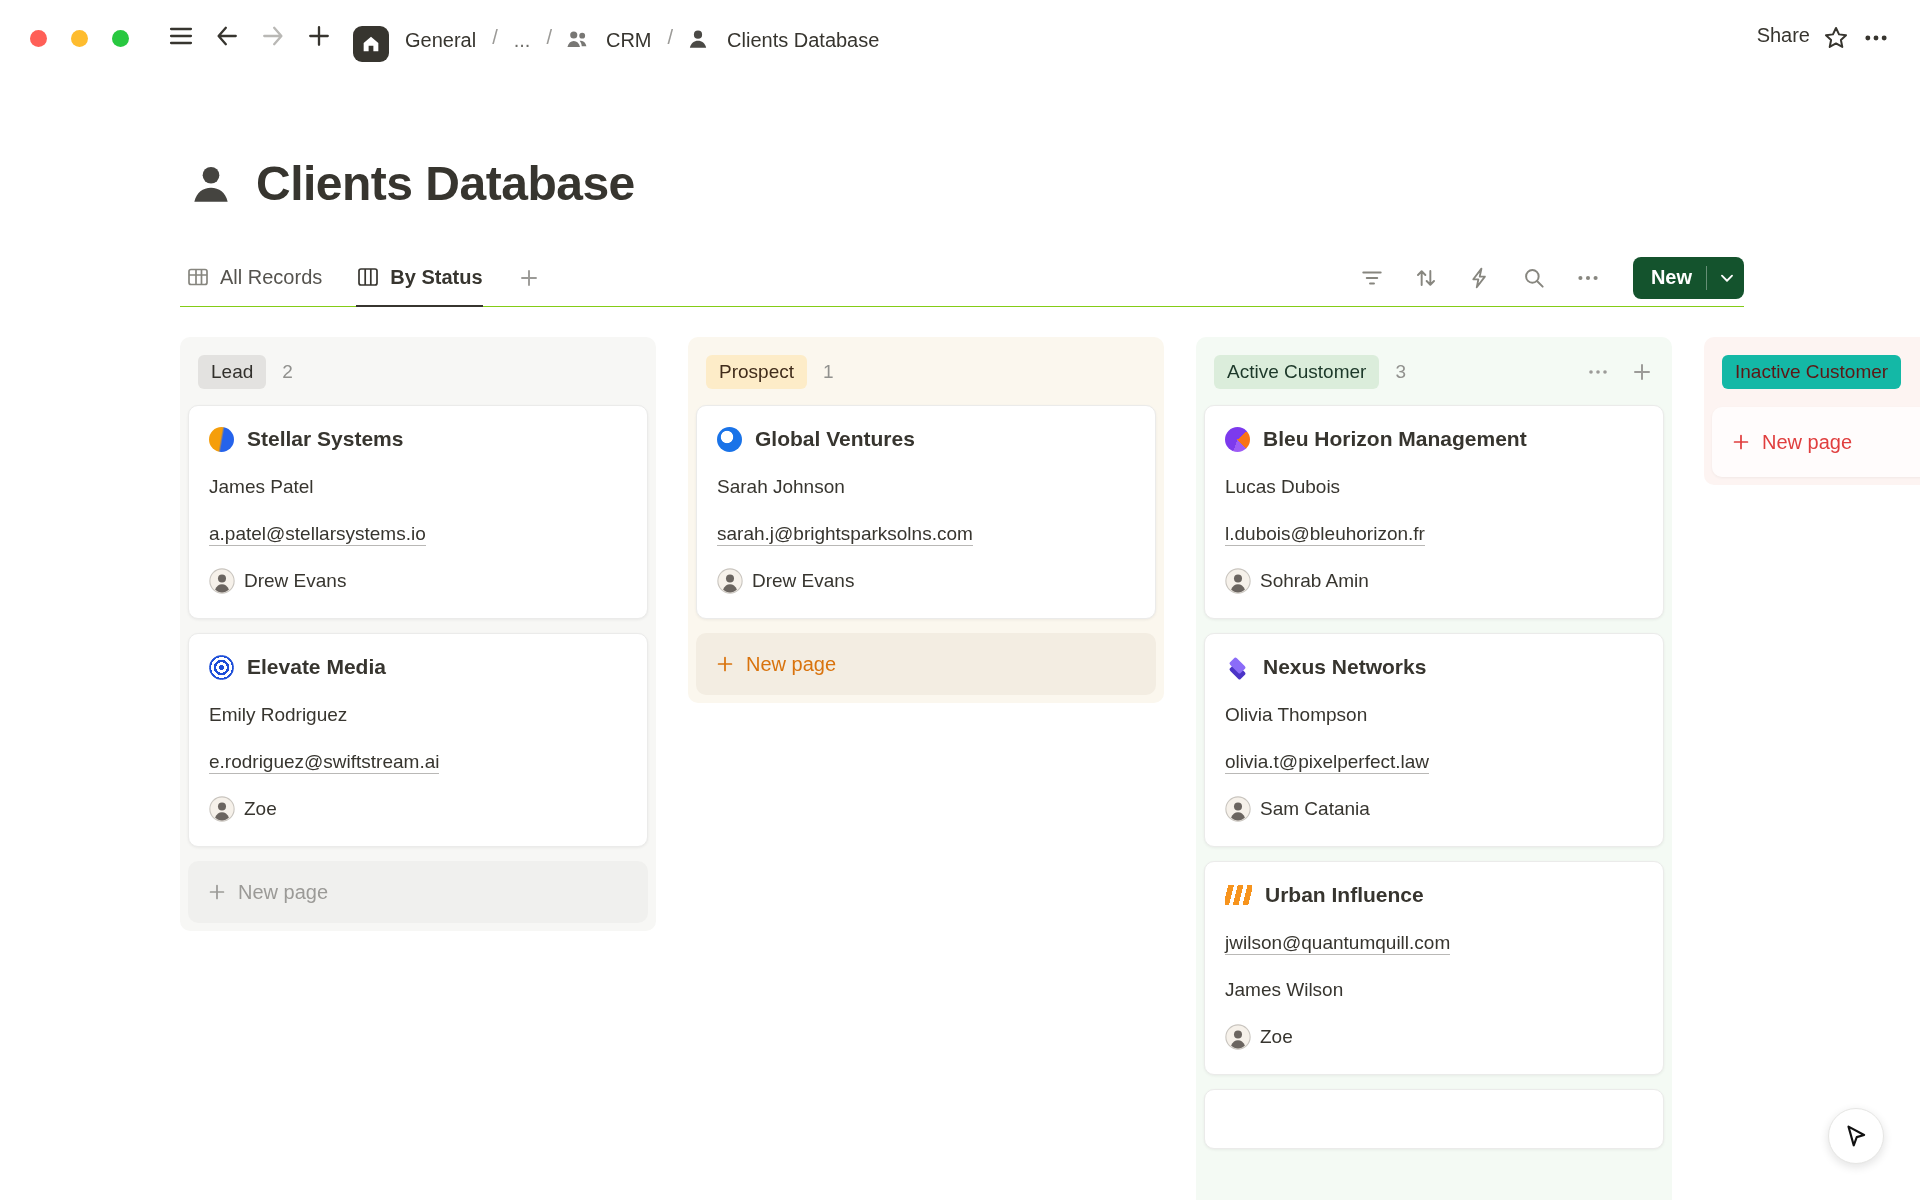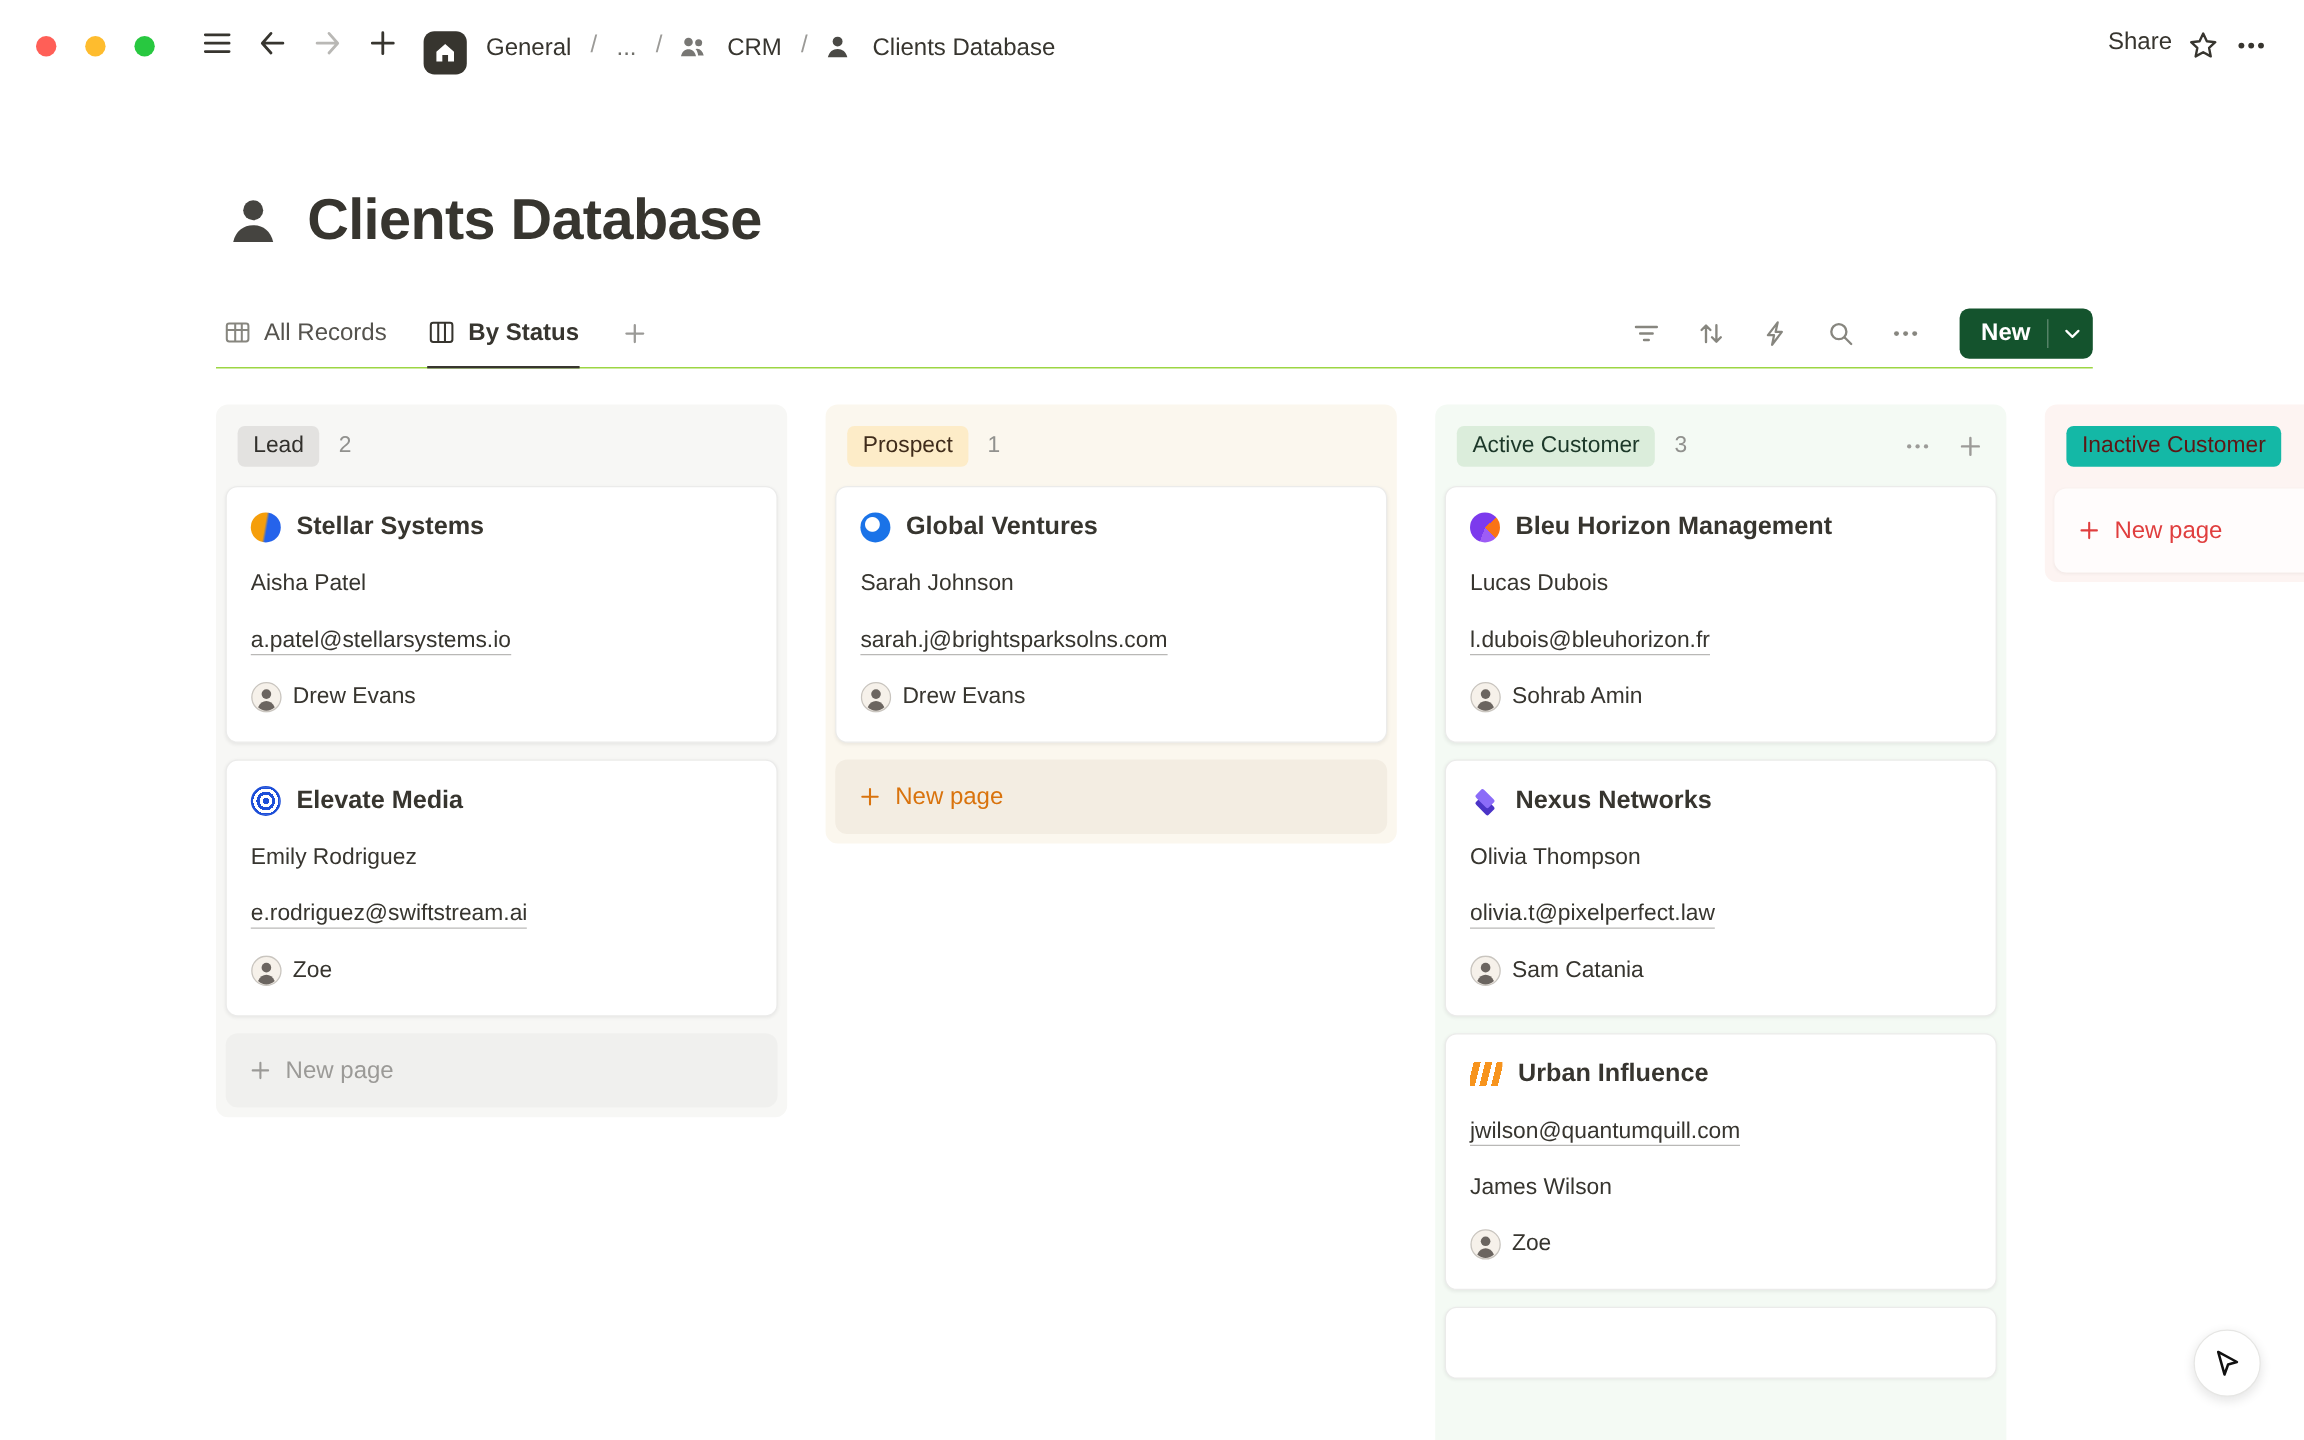--- a/index.html
+++ b/index.html
@@ -254,21 +254,21 @@
       <div class="col-header">
         <span class="badge badge-lead">Lead</span>
         <span class="col-count">2</span>
       </div>
 
       <div class="card">
         <div class="card-title-row">
           <span class="logo logo-stellar"></span>
           <span class="card-title">Stellar Systems</span>
         </div>
-        <div class="card-line">Aisha Patel</div>
+        <div class="card-line">James Patel</div>
         <div class="card-line"><span class="email">a.patel@stellarsystems.io</span></div>
         <div class="card-line owner-row">
           <span class="avatar">
             <svg viewBox="0 0 24 24" width="26" height="26">
                 <circle cx="12" cy="12" r="11.2" fill="#F6F1EA" stroke="#C9C5BF"></circle>
                 <circle cx="12" cy="9.6" r="3.7" fill="#6B6560"></circle>
                 <path d="M5.6 19.8c1.4-3.2 3.7-4.8 6.4-4.8s5 1.6 6.4 4.8c-1.8 1.7-4 2.7-6.4 2.7s-4.6-1-6.4-2.7z" fill="#6B6560"></path>
               </svg>
           </span>
           <span>Drew Evans</span>

